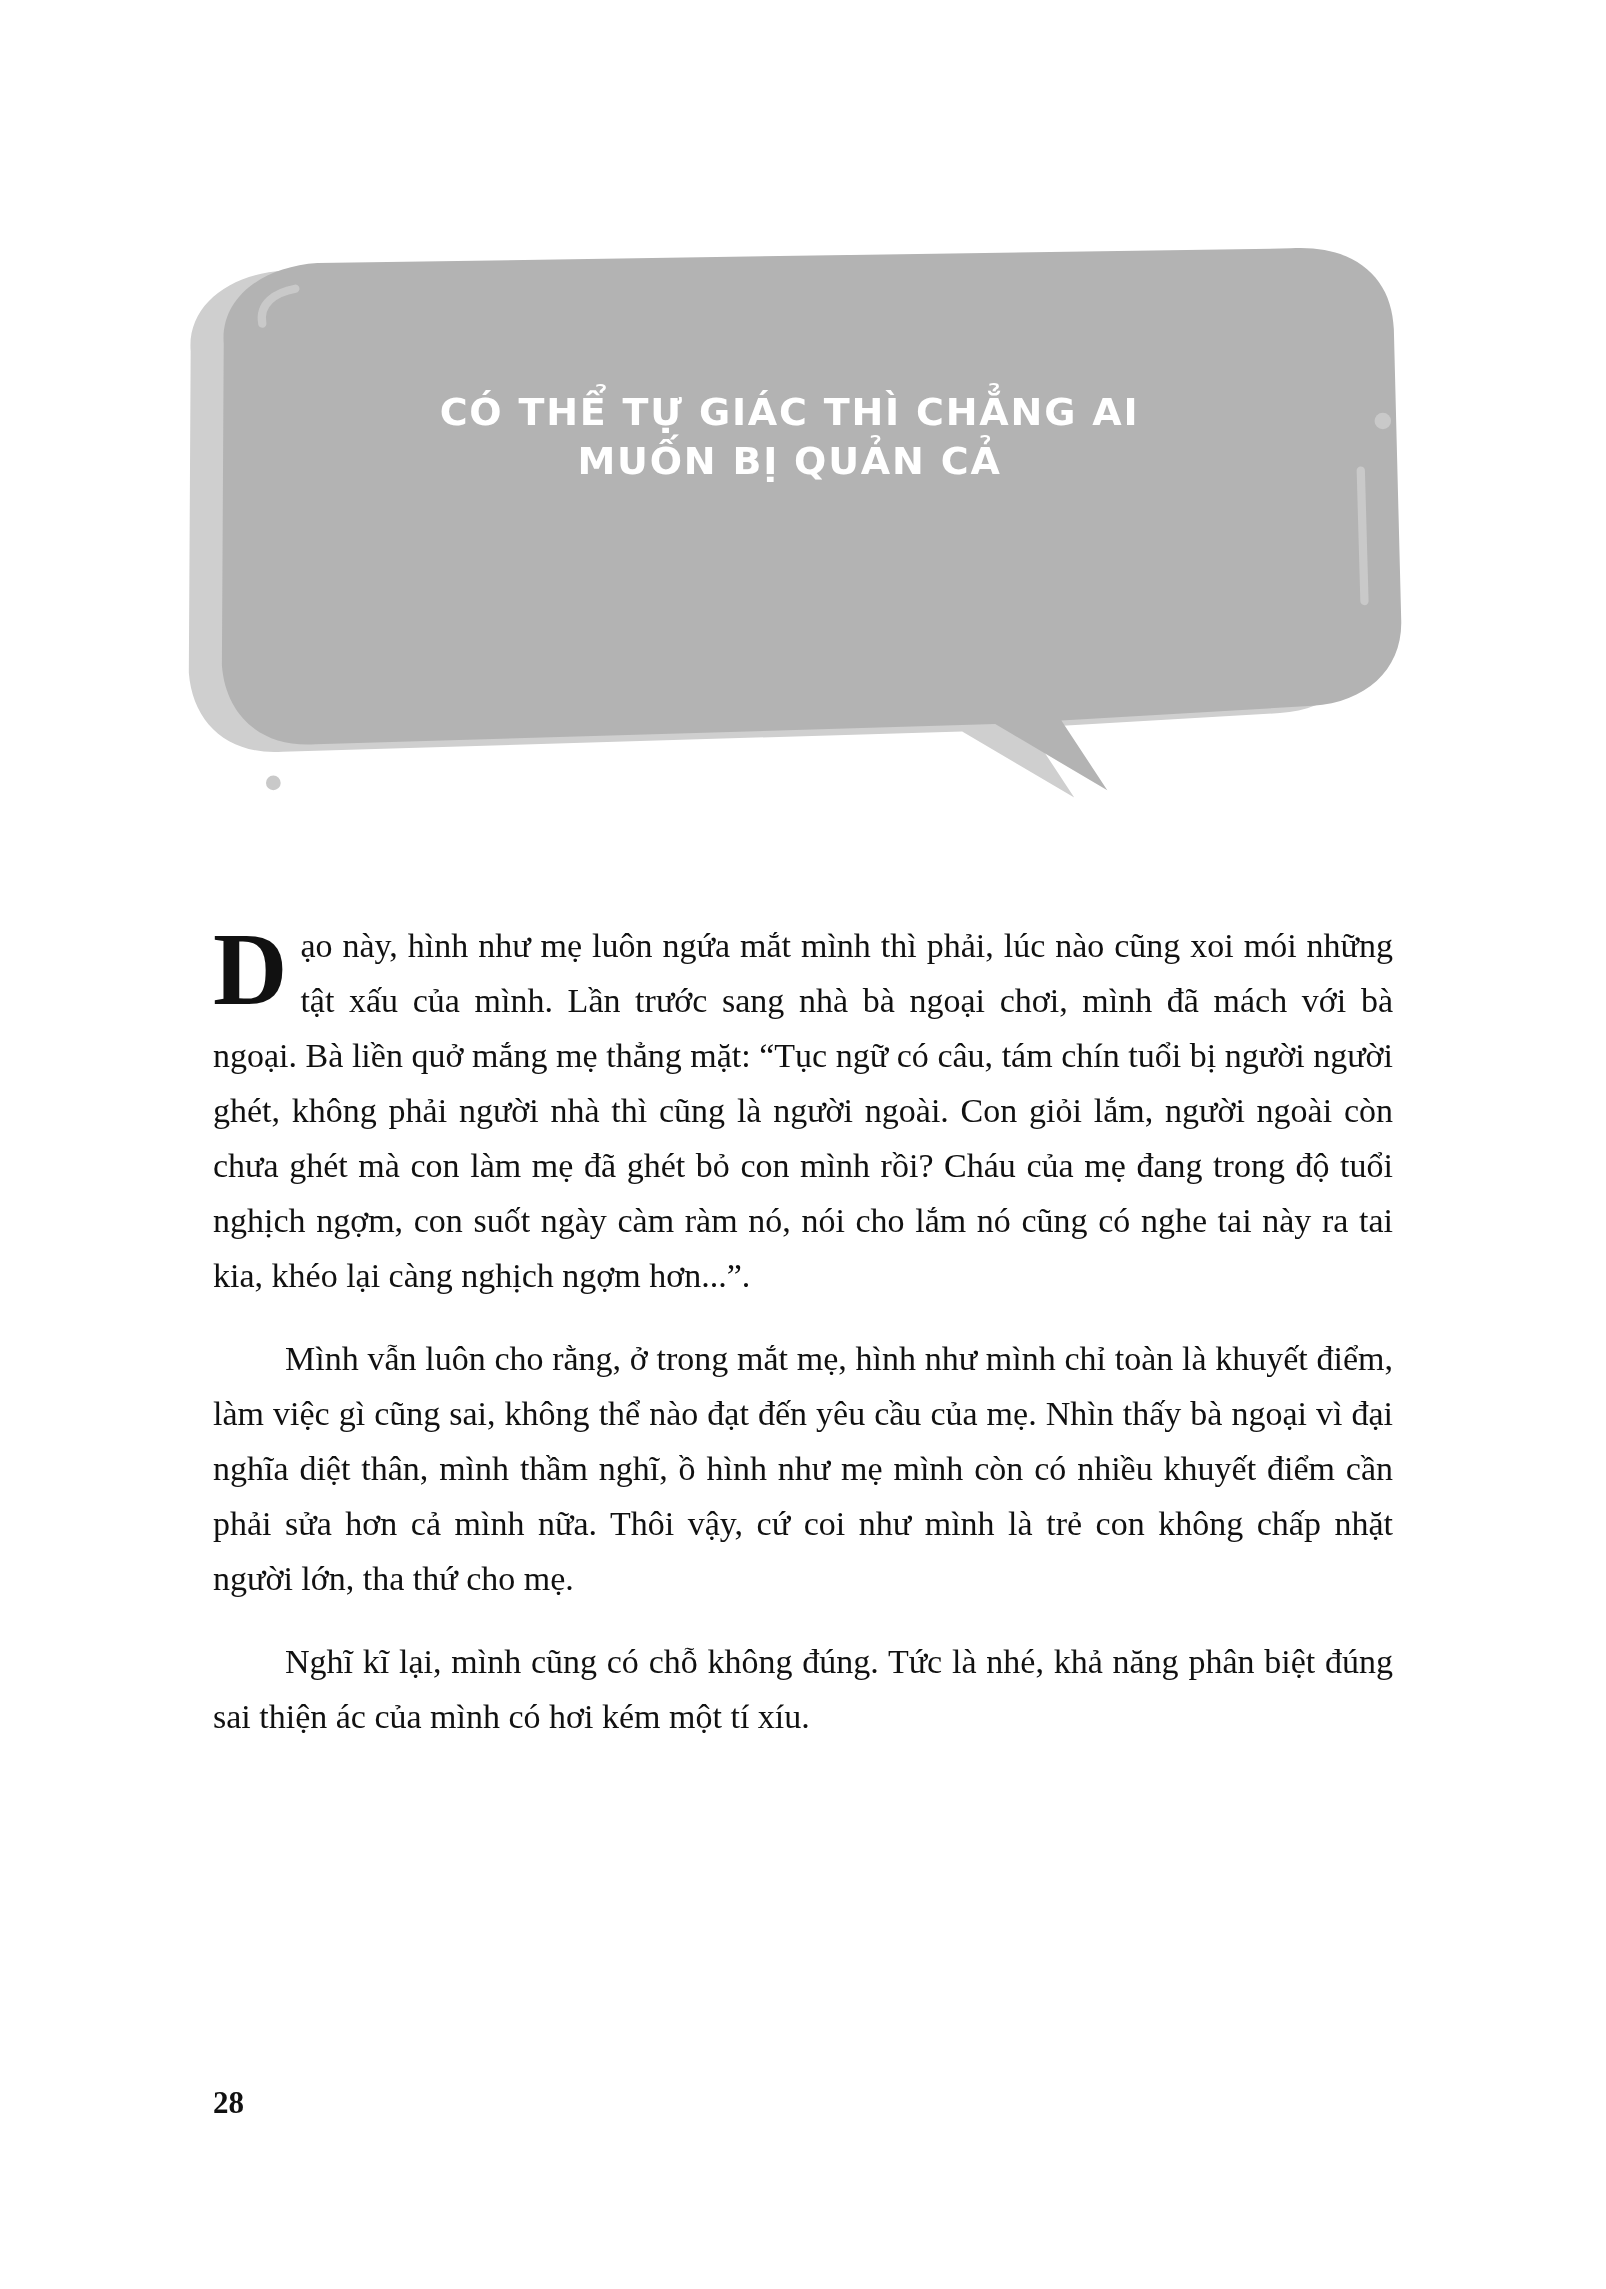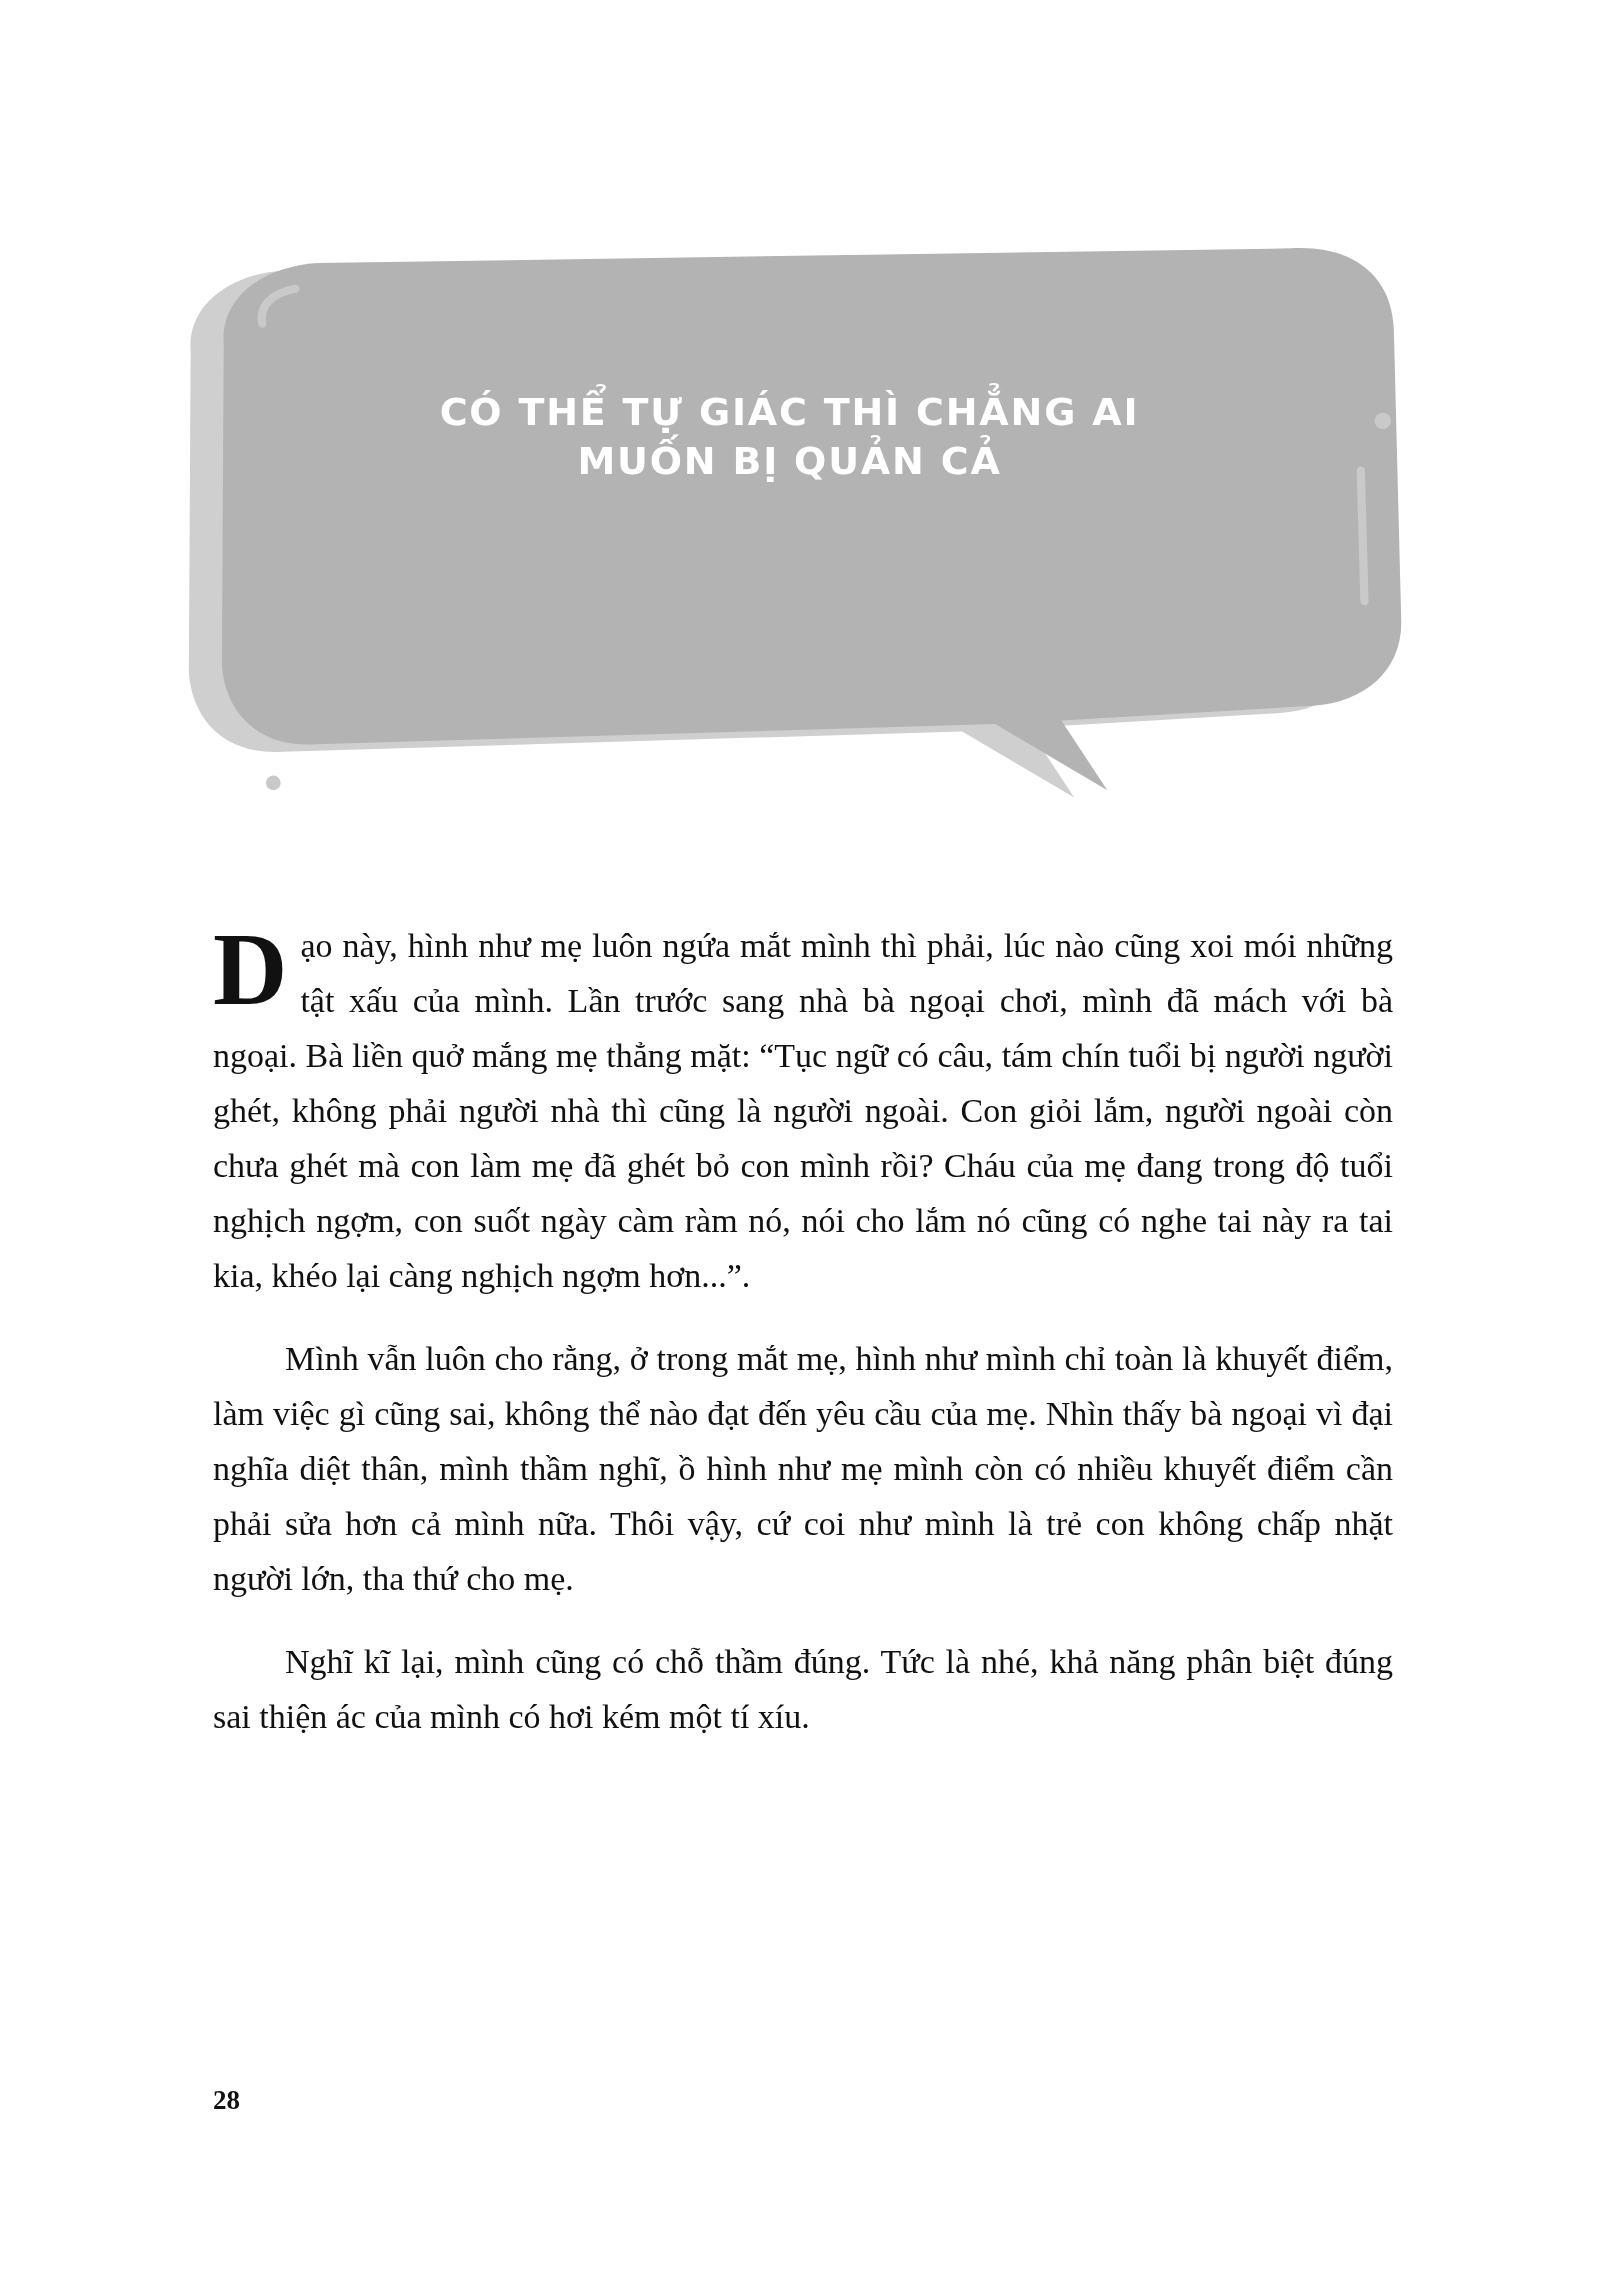--- a/index.html
+++ b/index.html
@@ -92,21 +92,21 @@
     margin-top: 1.8px;
   }
 
   
   .folio {
     position: absolute;
     left: 213px;
     top: 2085px;
     font-family: "Liberation Serif", serif;
     font-weight: bold;
-    font-size: 27px;
+    font-size: 31px;
     color: #111111;
   }
 </style>
 </head>
 <body>
 
 <div class="page">
 
   <div class="bubble-wrap">
     <svg class="bubble-svg" viewBox="0 0 1340 650" xmlns="http://www.w3.org/2000/svg">
@@ -122,19 +122,19 @@
     </svg>
     <div class="bubble-title">
       <span class="l1">CÓ THỂ TỰ GIÁC THÌ CHẲNG AI</span>
       <span class="l2">MUỐN BỊ QUẢN CẢ</span>
     </div>
   </div>
 
   <div class="content">
     <p class="para first"><span class="dropcap">D</span><span>ạo này, hình như mẹ luôn ngứa mắt mình thì phải, lúc nào cũng xoi mói những tật xấu của mình. Lần trước sang nhà bà ngoại chơi, mình đã mách với bà ngoại. Bà liền quở mắng mẹ thẳng mặt: “Tục ngữ có câu, tám chín tuổi bị người người ghét, không phải người nhà thì cũng là người ngoài. Con giỏi lắm, người ngoài còn chưa ghét mà con làm mẹ đã ghét bỏ con mình rồi? Cháu của mẹ đang trong độ tuổi nghịch ngợm, con suốt ngày càm ràm nó, nói cho lắm nó cũng có nghe tai này ra tai kia, khéo lại càng nghịch ngợm hơn...”.</span></p>
     <p class="para indent">Mình vẫn luôn cho rằng, ở trong mắt mẹ, hình như mình chỉ toàn là khuyết điểm, làm việc gì cũng sai, không thể nào đạt đến yêu cầu của mẹ. Nhìn thấy bà ngoại vì đại nghĩa diệt thân, mình thầm nghĩ, ồ hình như mẹ mình còn có nhiều khuyết điểm cần phải sửa hơn cả mình nữa. Thôi vậy, cứ coi như mình là trẻ con không chấp nhặt người lớn, tha thứ cho mẹ.</p>
-    <p class="para indent">Nghĩ kĩ lại, mình cũng có chỗ thầm đúng. Tức là nhé, khả năng phân biệt đúng sai thiện ác của mình có hơi kém một tí xíu.</p>
+    <p class="para indent">Nghĩ kĩ lại, mình cũng có chỗ không đúng. Tức là nhé, khả năng phân biệt đúng sai thiện ác của mình có hơi kém một tí xíu.</p>
   </div>
 
   <div class="folio">28</div>
 
 </div>
 
 
 </body></html>

